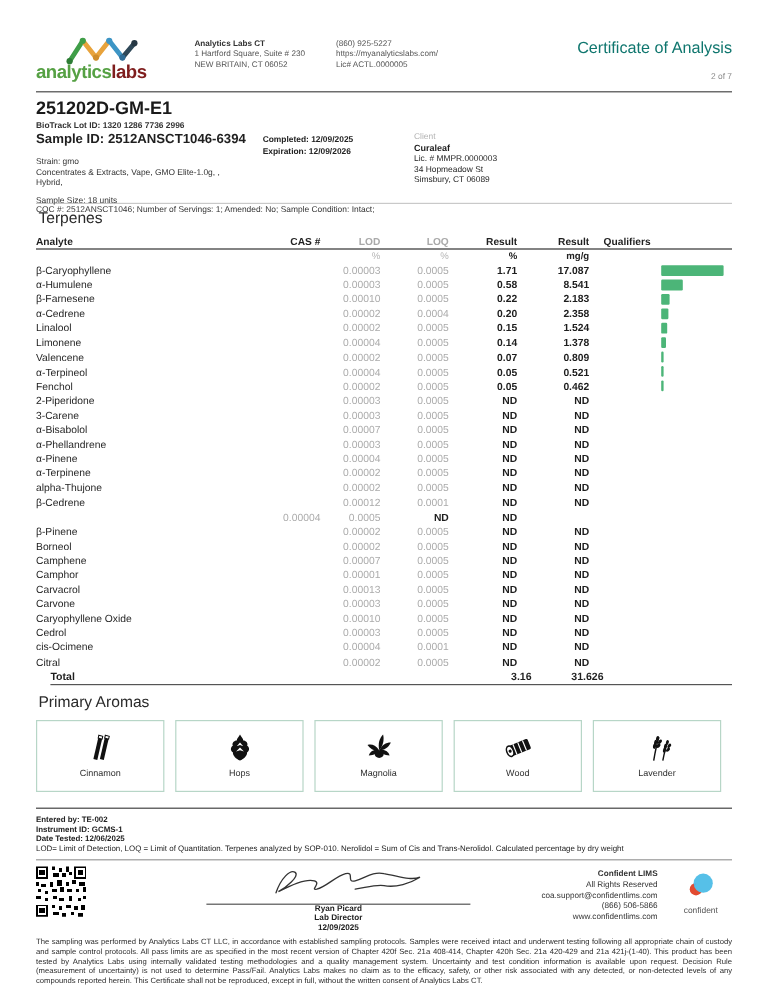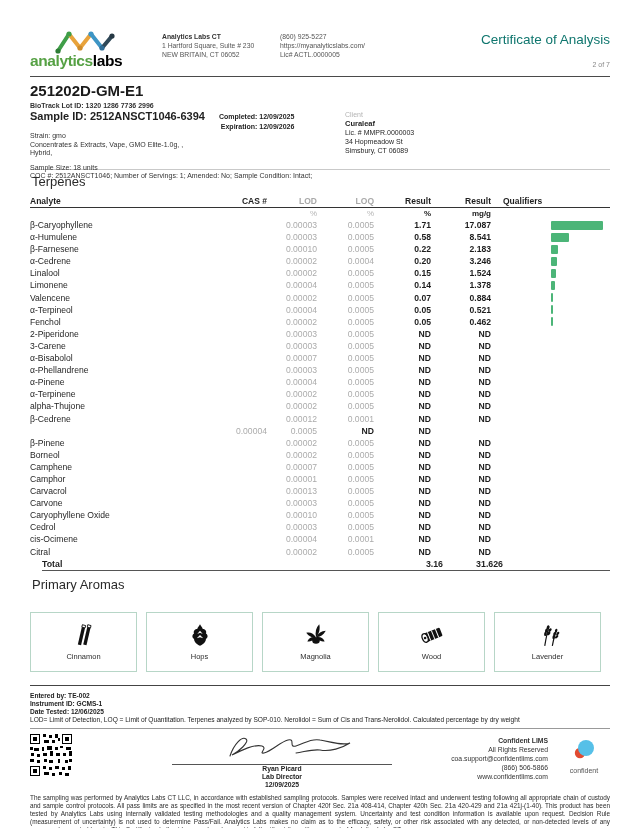--- a/index.html
+++ b/index.html
@@ -6,35 +6,35 @@
   html,body { width:640px; height:828px; background:#fff; overflow:hidden;
     font-family:"Liberation Sans", sans-serif; color:#1f1f1f; -webkit-font-smoothing:antialiased; }
   .page { width:640px; height:828px; padding:24px 30px 0 30px; position:relative; }
 
   
   .hdr { display:flex; align-items:flex-start; height:50px; }
   .brand { width:128px; padding-top:4px; }
   .brand svg { display:block; margin-left:24px; }
   .wordmark { font-size:15.5px; font-weight:bold; letter-spacing:-0.4px; margin-top:-2px; }
   .wordmark .w1 { color:#56a144; }
-  .wordmark .w2 { color:#000000;margin-top:32px; }
+  .wordmark .w2 { color:#7f1d1d;margin-top:32px; }
   .labinfo { font-size:6.8px; line-height:9px; color:#555; padding-top:8px; }
   .labinfo .ln { font-weight:bold; color:#333; }
   .labcol1 { width:118px; margin-left:4px; }
   .labcol2 { width:150px; }
   .hdr-right { flex:1; text-align:right; padding-top:8px; }
   .doc-title { font-size:13.5px; color:#0f766e; }
   .page-num { font-size:7px; color:#888; margin-top:14px; }
   .hr-dark { border:none; border-top:1.3px solid #4a4a4a; margin-top:2px; }
 
   
   .sample-wrap { position:relative; padding-top:5px; height:92px; }
   .batch-id { font-size:15px; font-weight:bold; color:#1a1a1a; }
   .biotrack { font-size:7px; font-weight:bold; color:#333; margin-top:3px; }
-  .sid-row { display:flex; align-items:flex-start; margin-top:1px;text-align:right; }
+  .sid-row { display:flex; align-items:flex-start; margin-top:1px; }
   .sample-id { font-size:11px; font-weight:bold; }
   .dates { font-size:7px; font-weight:bold; color:#222; margin-left:14px; line-height:10px; padding-top:2px; }
   .meta { font-size:7px; color:#333; line-height:8.5px; }
   .meta2 { font-size:7px; color:#333; line-height:8.5px; margin-top:6px; }
   .client { position:absolute; left:315px; top:33px; font-size:7px; line-height:9px; }
   .client .clabel { color:#b3b3b3; }
   .client .cname { font-weight:bold; font-size:7.5px; }
   .hr-lite { border:none; border-top:1px solid #c9c9c9; }
 
   
@@ -49,21 +49,21 @@
   .num { text-align:right; }
   .trow { font-size:8.6px; height:12.1px; line-height:12.1px; }
   .trow .gray { color:#ababab; }
   .trow .res { font-weight:bold; color:#1d1d1d; }
   .qcell { position:relative; }
   .bar { position:absolute; left:60px; top:1.5px; height:9px; border-radius:1px; }
   .trow-total { font-size:8.8px; font-weight:bold; height:13px; line-height:13px;
     border-bottom:1.8px solid #555;margin-left:12px; }
 
   
-  .aromas { display:flex; gap:9px; margin-top:14px; }
+  .aromas { display:flex; gap:9px; margin-top:2px; }
   .abox { width:107px; height:60px; border:1.4px solid #b7d6c7; background:#fff;
     display:flex; flex-direction:column; align-items:center; justify-content:center; }
   .abox svg { display:block; }
   .albl { font-size:7.5px; color:#2e2e2e; margin-top:4px; }
 
   
   .hr-heavy { border:none; border-top:1.8px solid #444; margin-top:13px; }
   .foot { font-size:6.6px; line-height:8.2px; color:#222; padding-top:6px; }
   .foot .fb { font-weight:bold; }
   .hr-thin { border:none; border-top:1px solid #999; margin-top:4px; }
@@ -202,21 +202,21 @@
         <span class="qcell">
           <i class="bar" style="background: rgb(76, 181, 120); width: 6.64341px;"></i>
         </span>
       </div>
       <div class="tgrid trow">
         <span>α-Cedrene</span>
         <span class="num"></span>
         <span class="num gray">0.00002</span>
         <span class="num gray">0.0004</span>
         <span class="num res">0.20</span>
-        <span class="num res">3.246</span>
+        <span class="num res">2.358</span>
         <span class="qcell">
           <i class="bar" style="background: rgb(76, 181, 120); width: 6.14128px;"></i>
         </span>
       </div>
       <div class="tgrid trow">
         <span>Linalool</span>
         <span class="num"></span>
         <span class="num gray">0.00002</span>
         <span class="num gray">0.0005</span>
         <span class="num res">0.15</span>
@@ -235,21 +235,21 @@
         <span class="qcell">
           <i class="bar" style="background: rgb(76, 181, 120); width: 4.1936px;"></i>
         </span>
       </div>
       <div class="tgrid trow">
         <span>Valencene</span>
         <span class="num"></span>
         <span class="num gray">0.00002</span>
         <span class="num gray">0.0005</span>
         <span class="num res">0.07</span>
-        <span class="num res">0.884</span>
+        <span class="num res">0.809</span>
         <span class="qcell">
           <i class="bar" style="background: rgb(76, 181, 120); width: 2.06941px;"></i>
         </span>
       </div>
       <div class="tgrid trow">
         <span>α-Terpineol</span>
         <span class="num"></span>
         <span class="num gray">0.00004</span>
         <span class="num gray">0.0005</span>
         <span class="num res">0.05</span>

